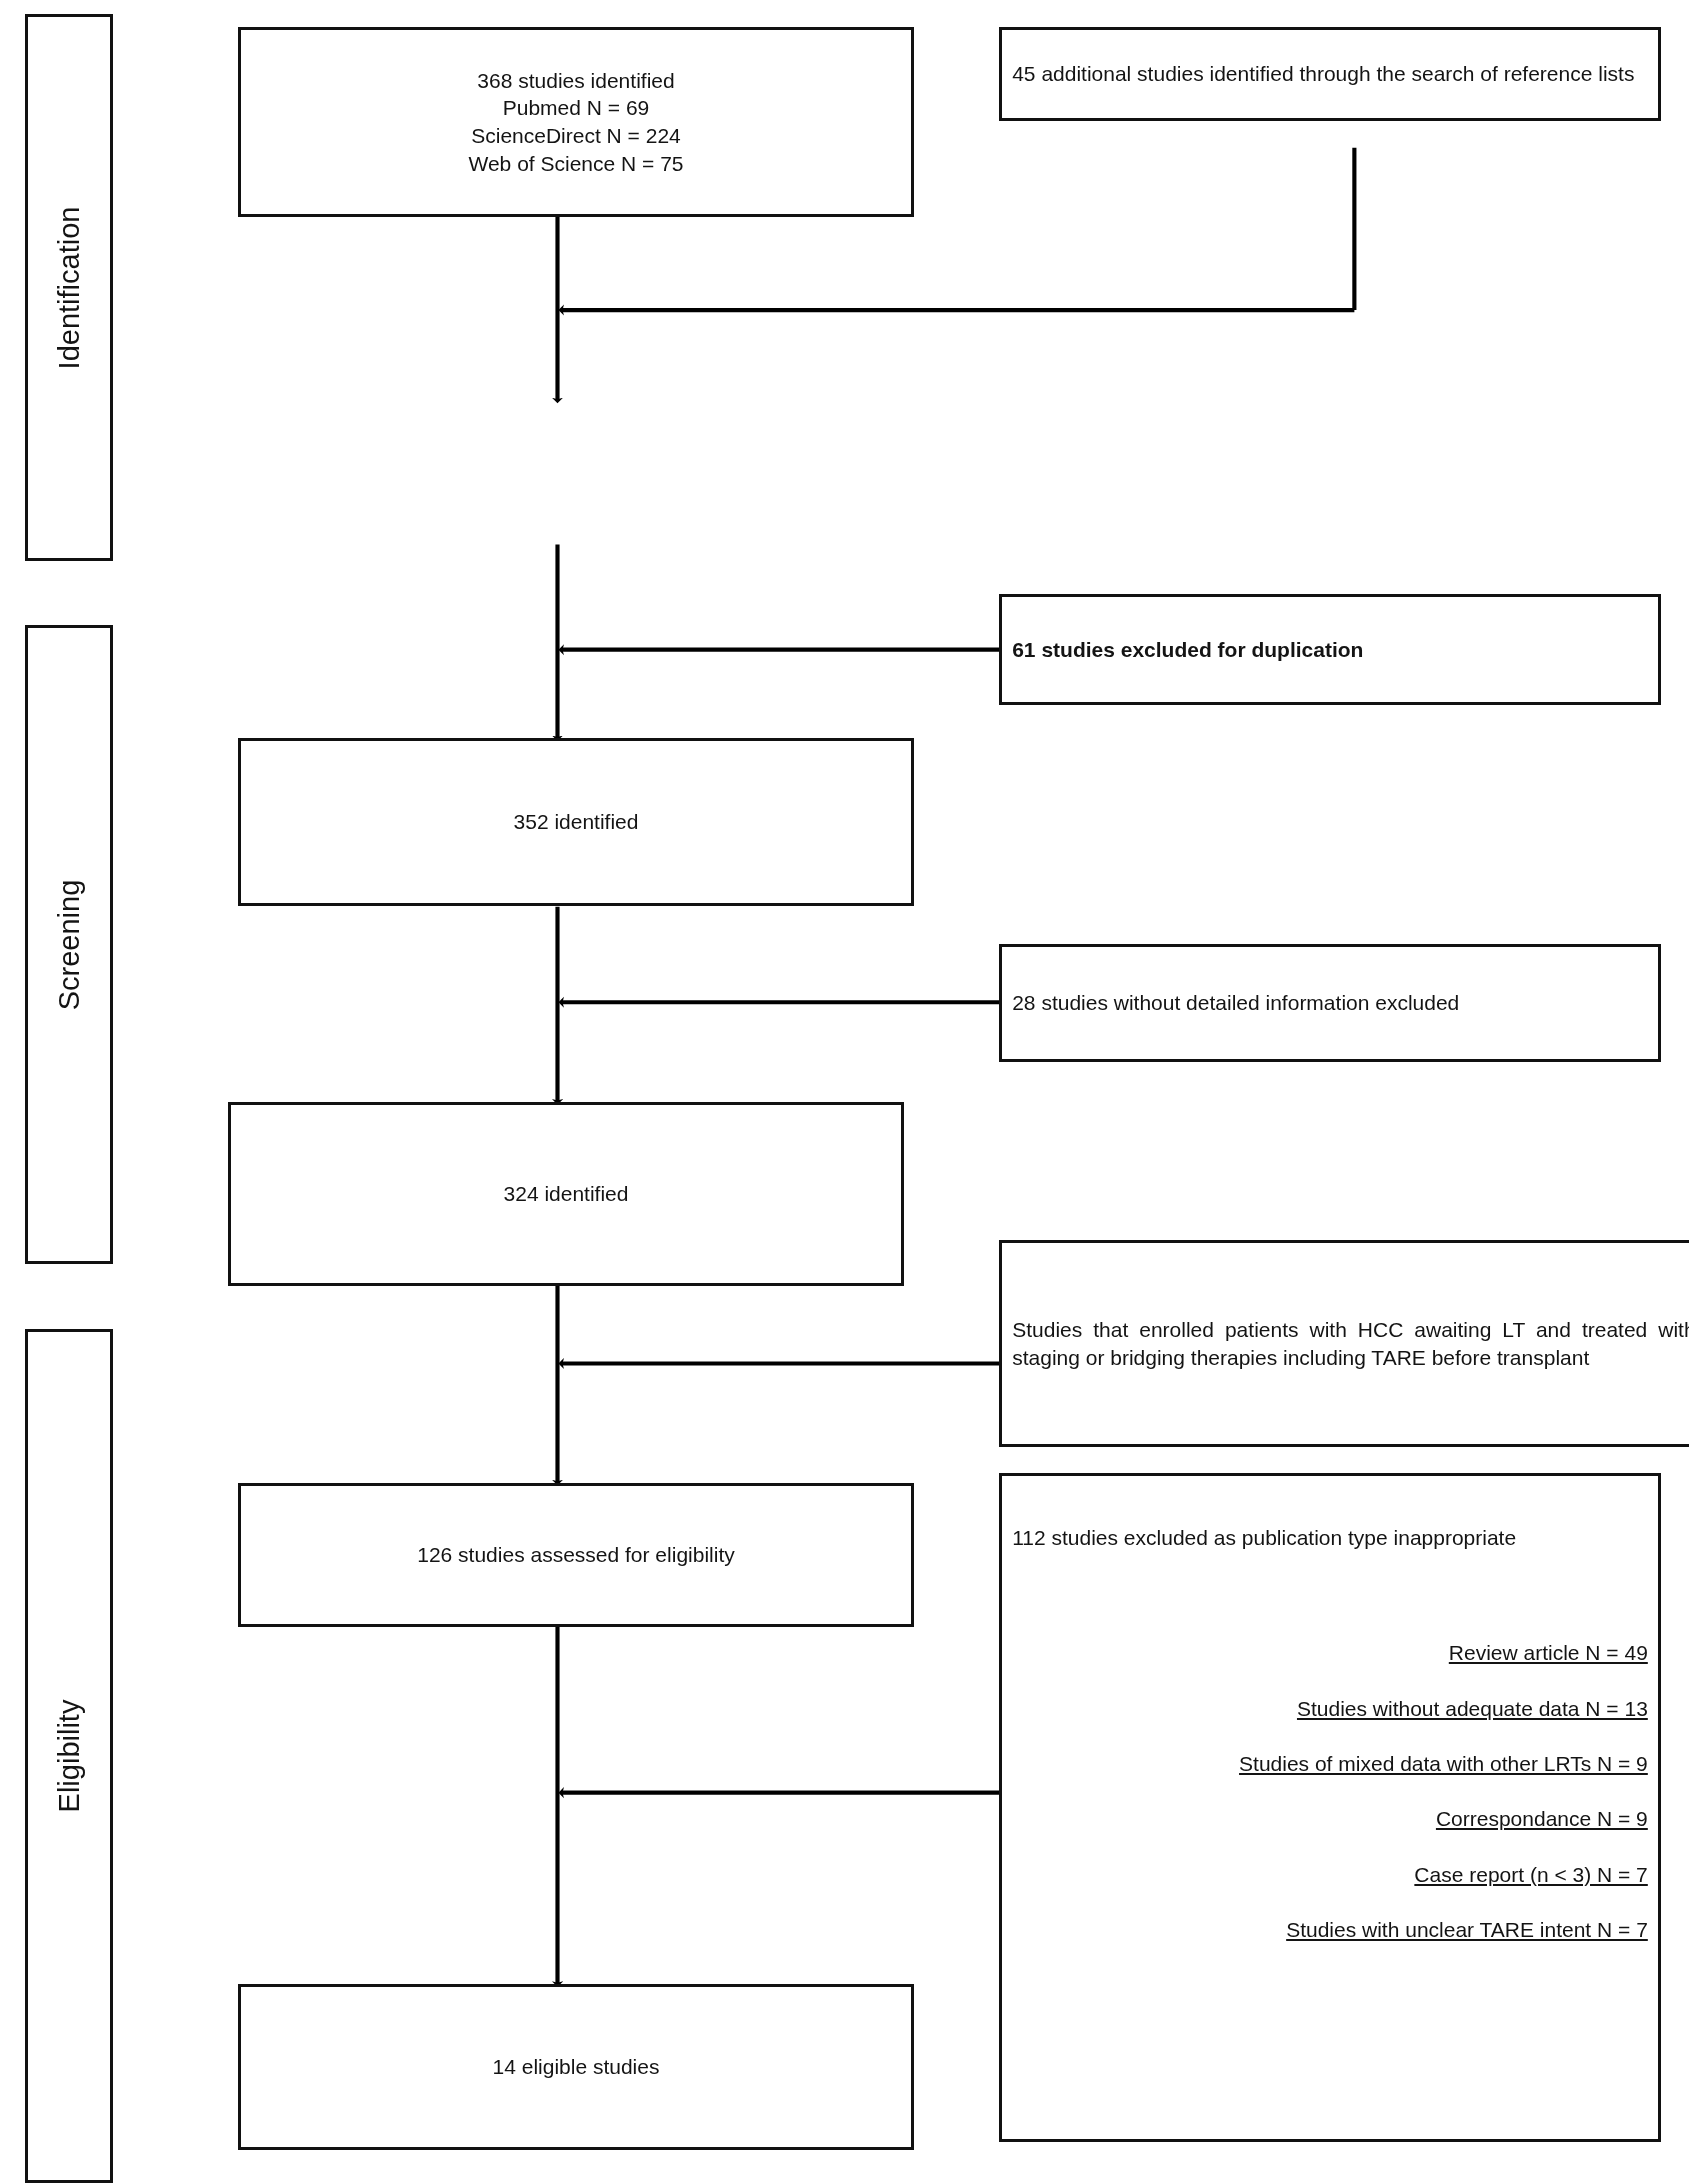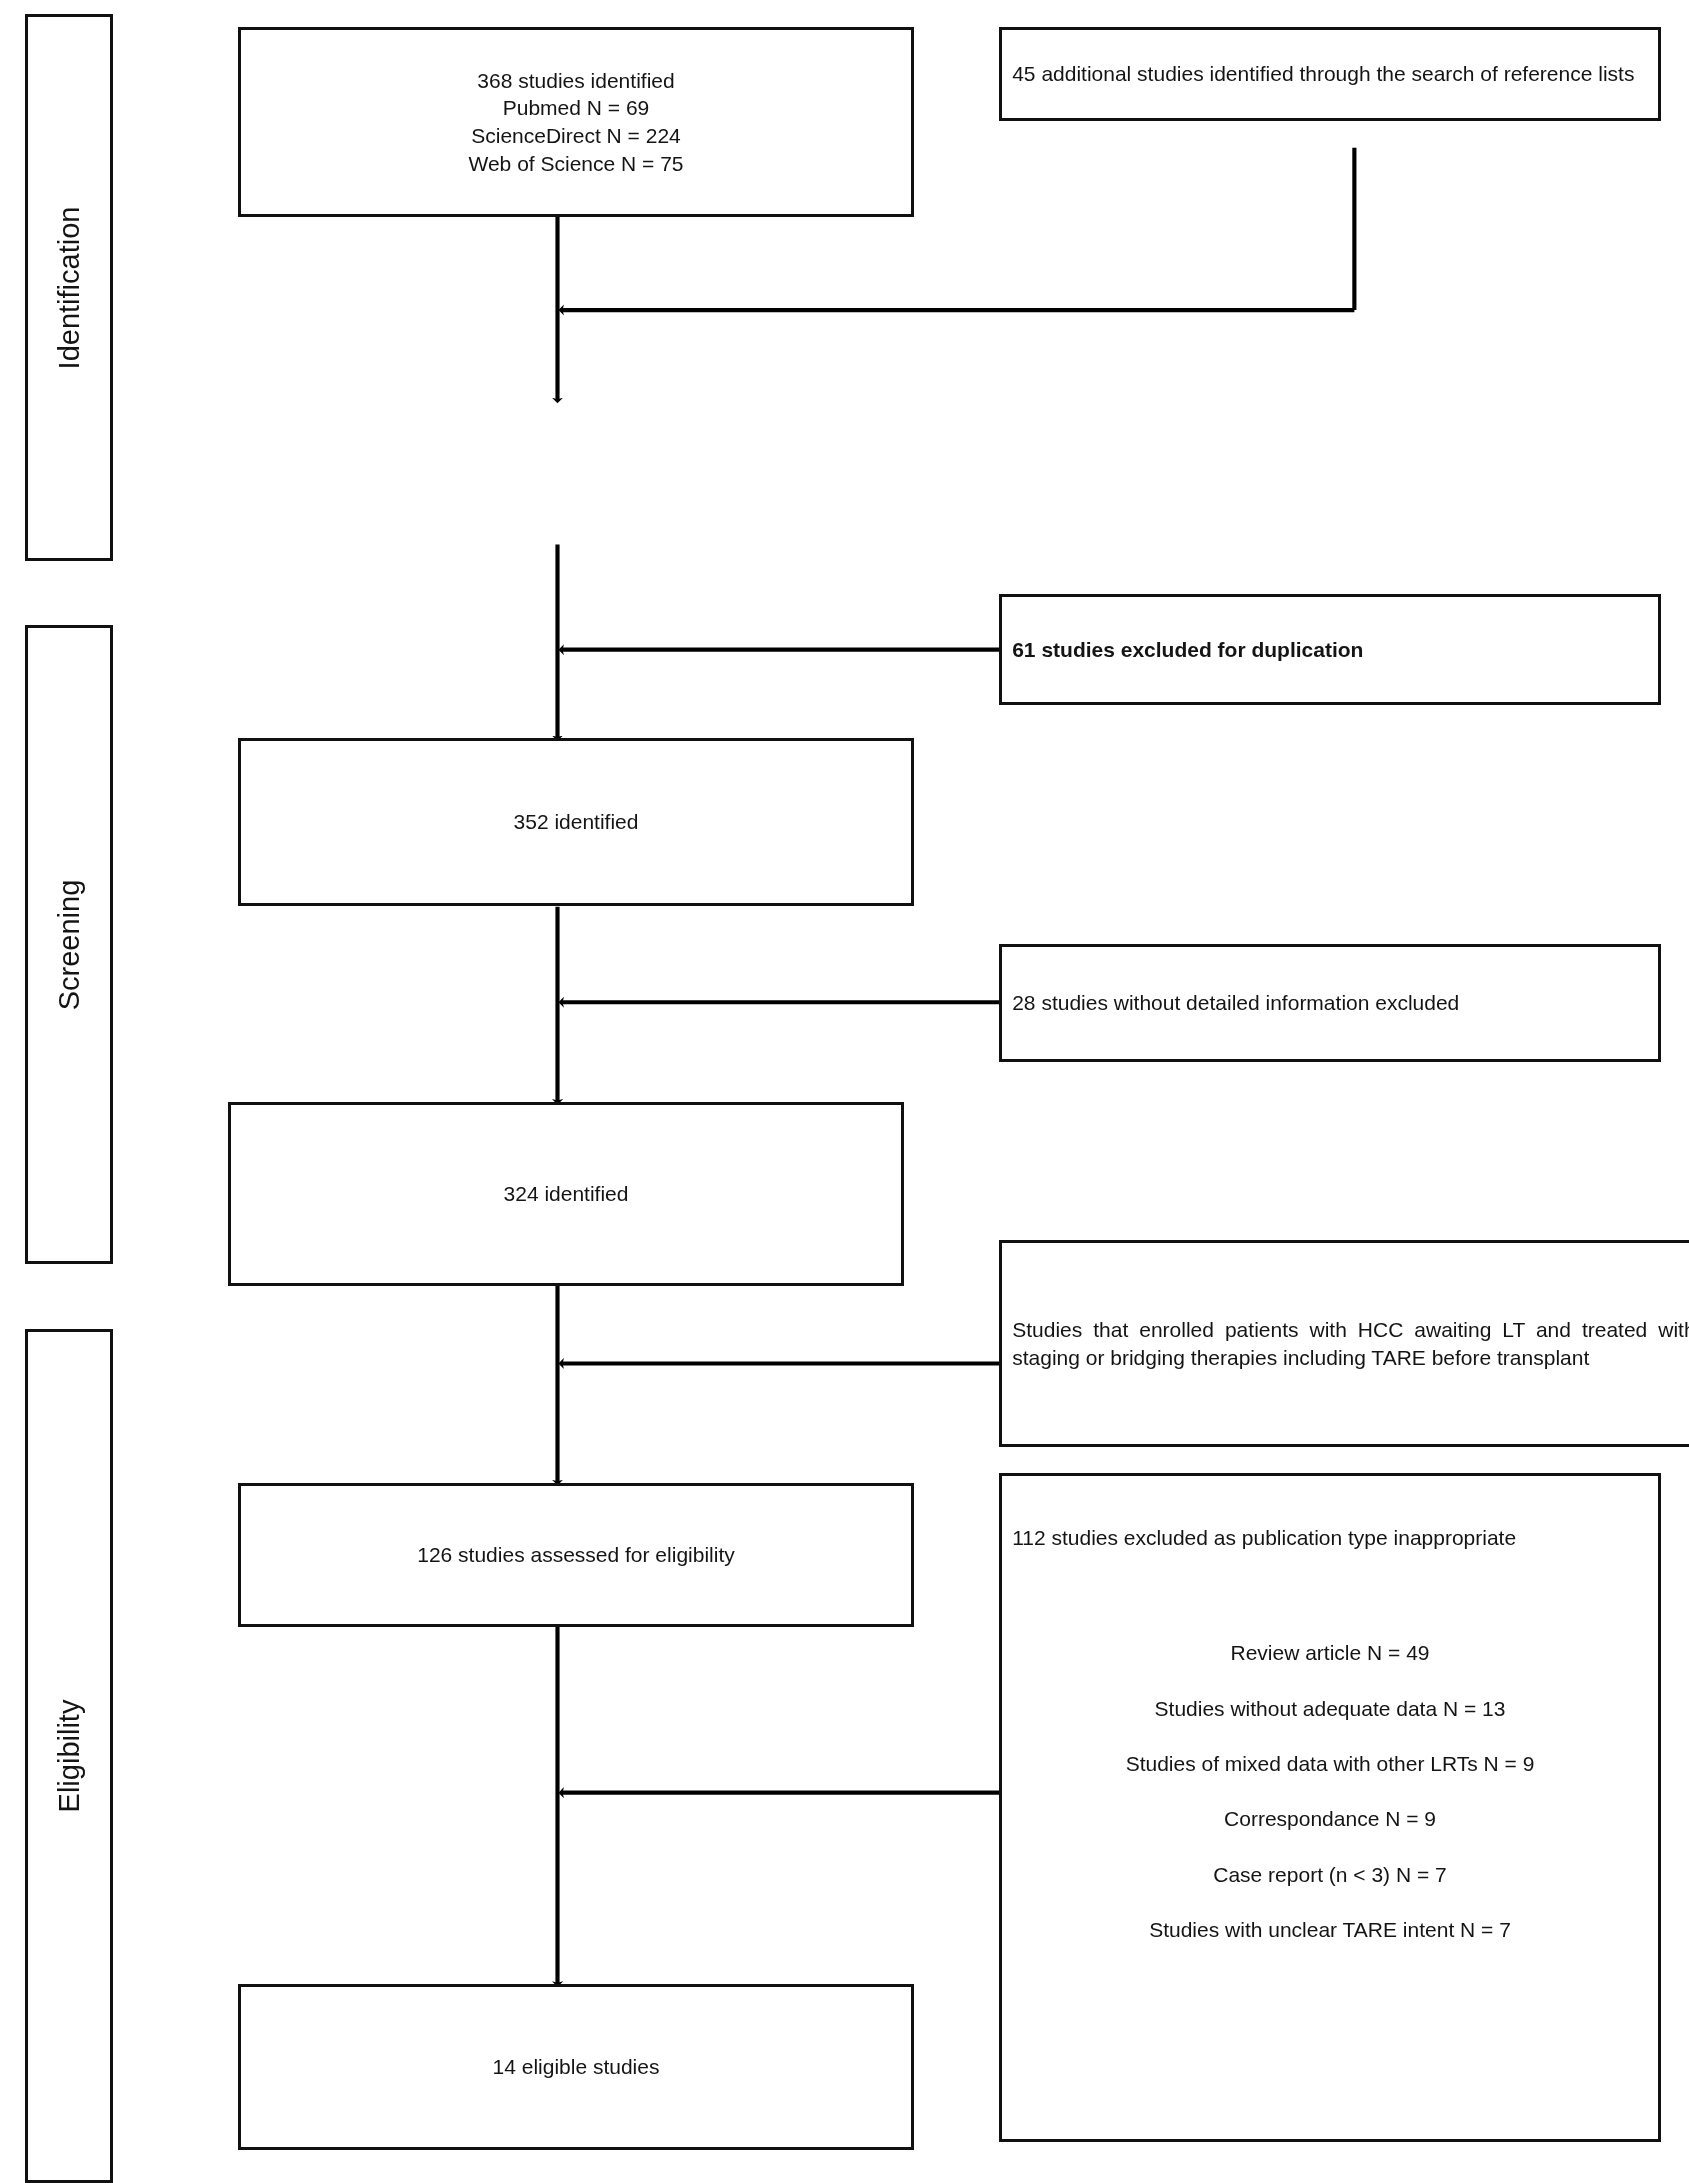--- a/index.html
+++ b/index.html
@@ -80,22 +80,23 @@
     text-align: justify;
     text-align-last: left;
     margin: 0 0 32px 0;
   }
   .listbox ul {
     list-style: none;
     margin: 0;
     padding: 0;
   }
   .listbox li {
-    text-align: center;
+    text-align: right;
     white-space: nowrap;
+    text-decoration: underline;
   }
   .listbox .inner {
     width: 100%;
   }
 </style>
 </head>
 <body>
 
 <div id="page">
 

